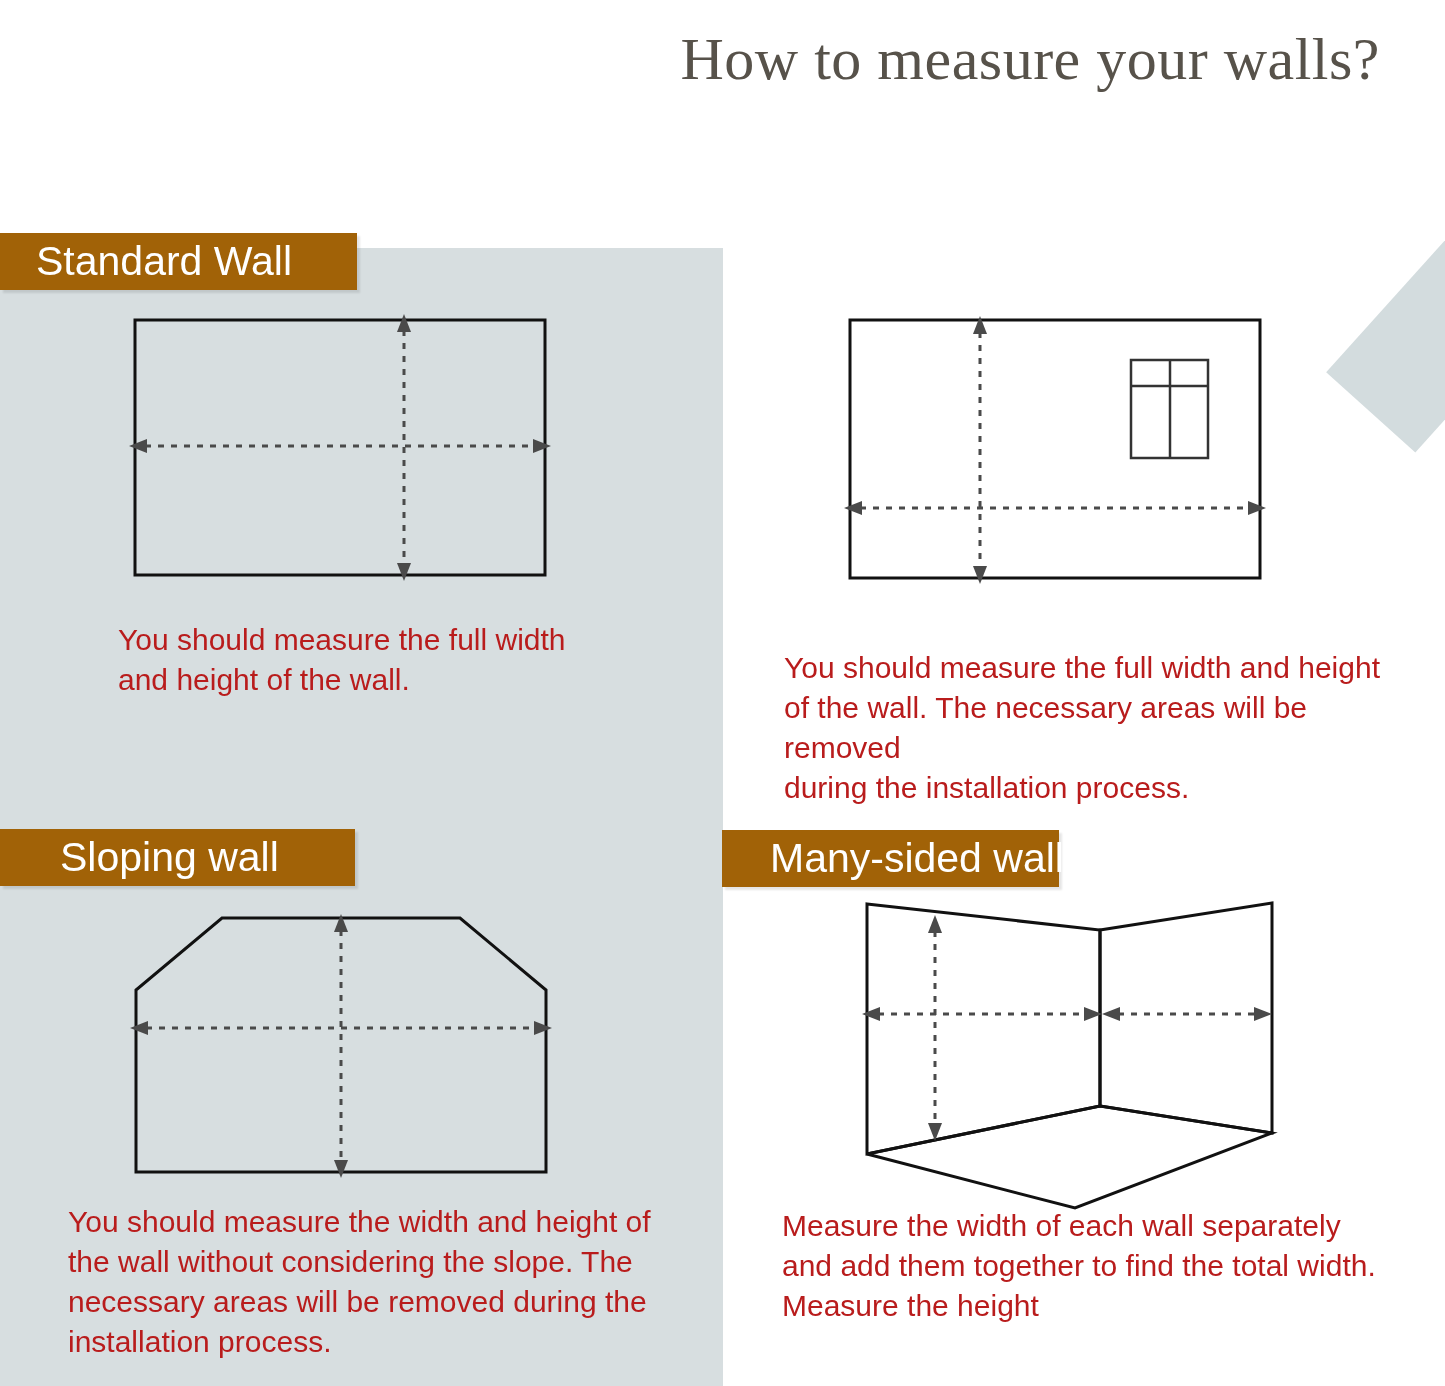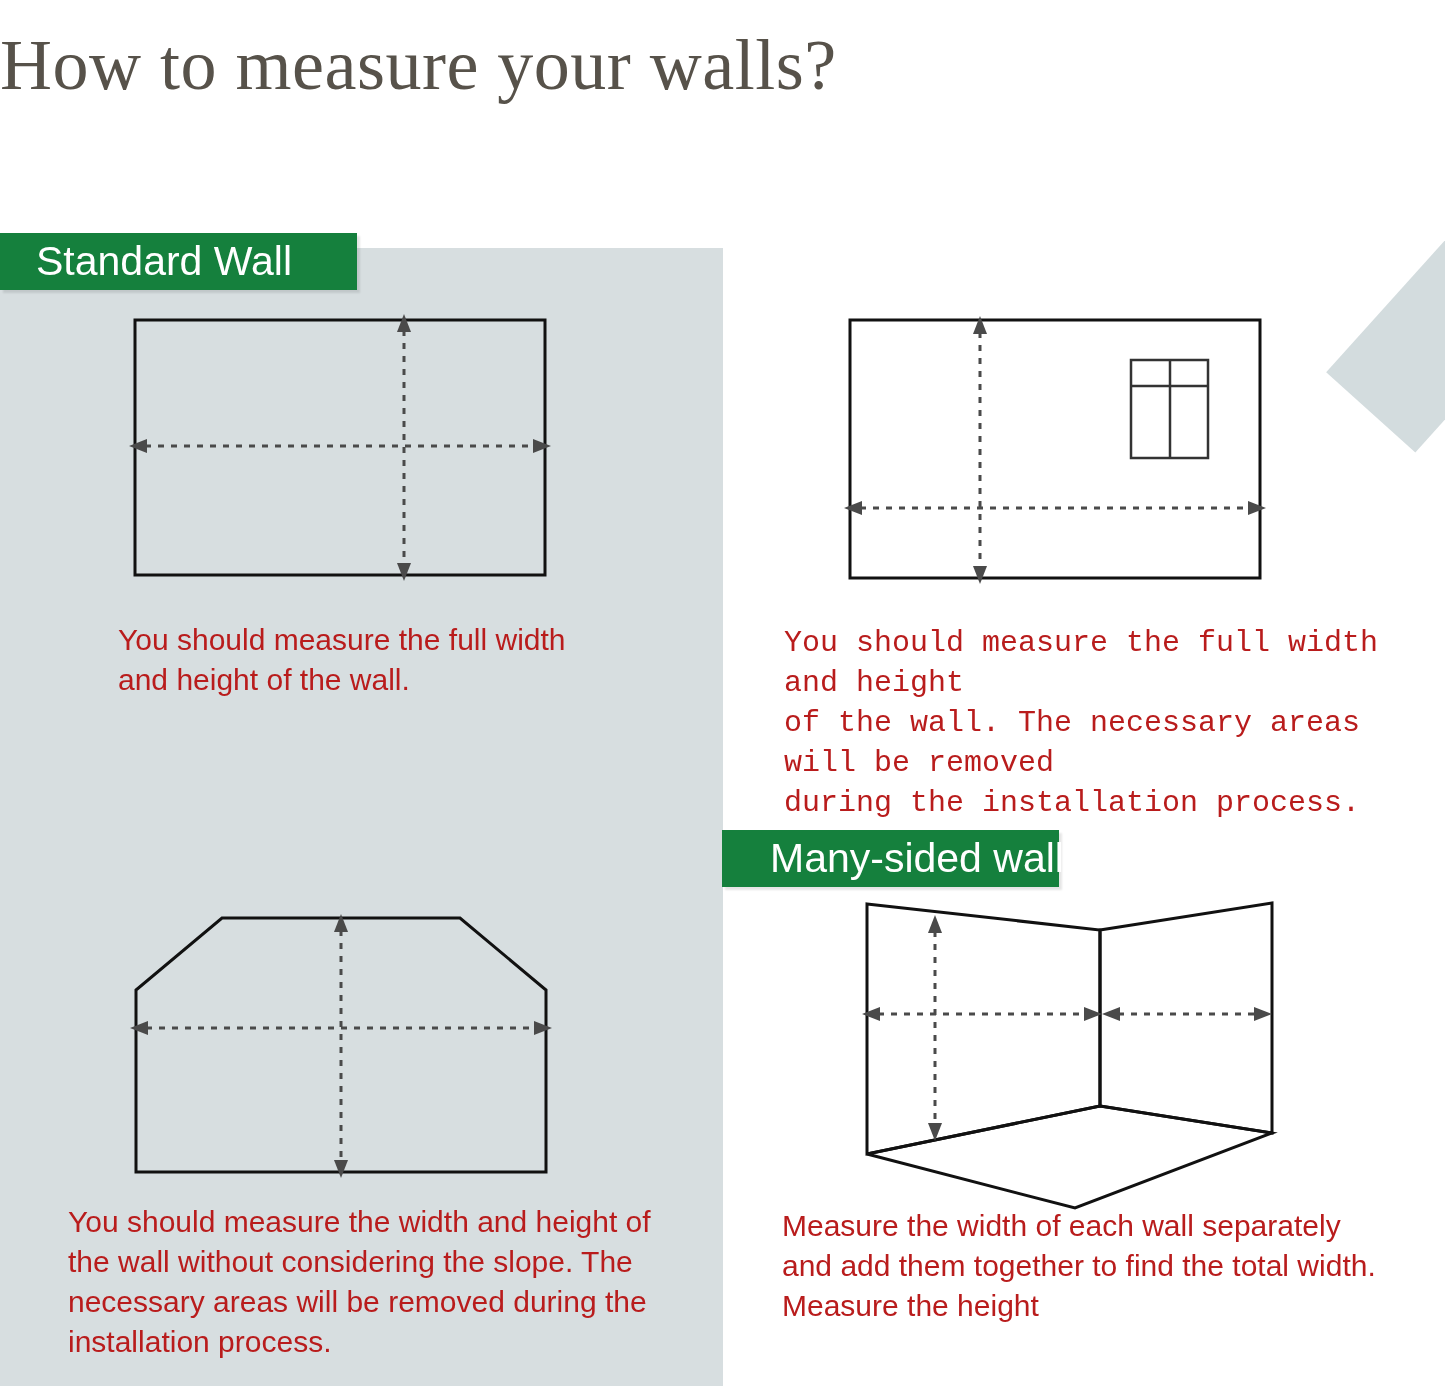--- a/index.html
+++ b/index.html
@@ -28,23 +28,23 @@
     transform-origin: center center;
     pointer-events: none;
   }
 
   
   #page-title {
     position: absolute;
     left: 0;
     top: 28px;
     width: 1380px;
-    text-align: left;
+    text-align: right;
     font-family: "Liberation Serif", serif;
-    font-size: 72px;
+    font-size: 60px;
     line-height: 1.05;
     color: #57524a;
     letter-spacing: 0.5px;
     white-space: nowrap;
   }
 
   
   .panel-bg {
     position: absolute;
     background: #d7dee0;
@@ -58,21 +58,21 @@
   #panel-bg-bottom-left {
     left: 0;
     top: 810px;
     width: 723px;
     height: 576px;
   }
 
   
   .section-header {
     position: absolute;
-    background: #15803d;
+    background: #a16207;
     color: #ffffff;
     font-size: 41px;
     line-height: 57px;
     height: 57px;
     padding-left: 36px;
     box-sizing: border-box;
     white-space: nowrap;
     box-shadow: 3px 3px 2px rgba(0,0,0,0.10);
   }
   #header-standard-wall   { left: 0;     top: 233px; width: 357px; }
@@ -87,21 +87,21 @@
 
   
   .caption {
     position: absolute;
     color: #b91c1c;
     font-size: 30px;
     line-height: 1.33;
     white-space: pre-line;
   }
   #caption-standard-wall   { left: 118px; top: 620px;  width: 520px; }
-  #caption-walls-obstacles { left: 784px; top: 624px;  width: 640px; font-family: Liberation Mono, monospace; }
+  #caption-walls-obstacles { left: 784px; top: 648px;  width: 640px; }
   #caption-sloping-wall    { left: 68px;  top: 1202px; width: 600px; }
   #caption-many-sided-wall { left: 782px; top: 1206px; width: 620px; }
 </style>
 </head>
 <body>
 
 <div id="page">
 
   <div id="diagonal-band"></div>
 
@@ -143,20 +143,21 @@
 
     <line x1="45" y1="208" x2="435" y2="208" stroke="#4a4a4a" stroke-width="3" stroke-dasharray="6,7"></line>
     <polygon points="29,208 47,201 47,215" fill="#4a4a4a"></polygon>
     <polygon points="451,208 433,201 433,215" fill="#4a4a4a"></polygon>
   </svg>
 
   <div class="caption" id="caption-walls-obstacles">You should measure the full width and height
 of the wall. The necessary areas will be removed
 during the installation process.</div>
 
+  <div class="section-header" id="header-sloping-wall">Sloping wall</div>
 
   <svg class="diagram" id="diagram-sloping-wall" style="left:100px; top:900px;" width="500" height="300">
 
     <polygon points="36,90 36,272 446,272 446,90 360,18 122,18" fill="none" stroke="#111111" stroke-width="3"></polygon>
 
     <line x1="241" y1="30" x2="241" y2="262" stroke="#4a4a4a" stroke-width="3" stroke-dasharray="6,7"></line>
     <polygon points="241,14 234,32 248,32" fill="#4a4a4a"></polygon>
     <polygon points="241,278 234,260 248,260" fill="#4a4a4a"></polygon>
 
     <line x1="46" y1="128" x2="436" y2="128" stroke="#4a4a4a" stroke-width="3" stroke-dasharray="6,7"></line>

